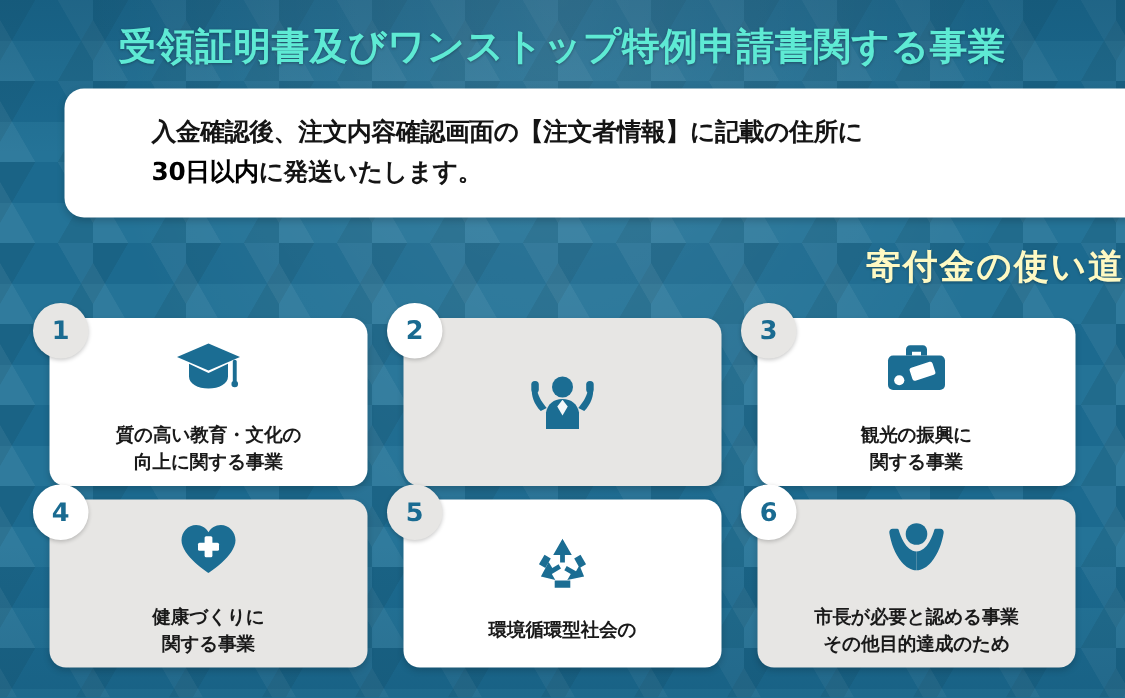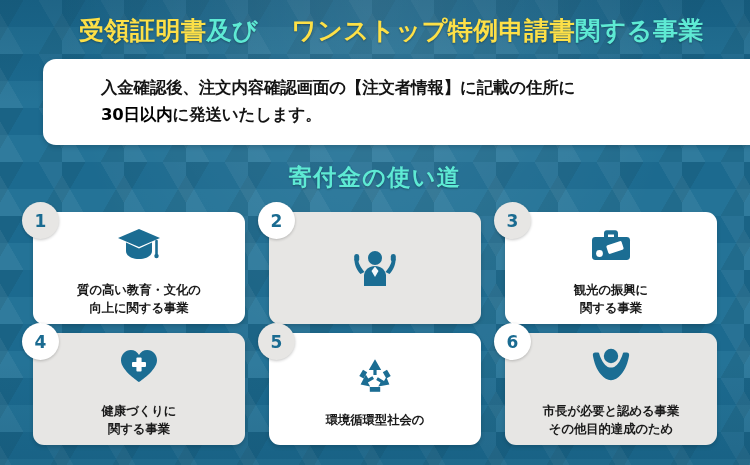--- a/index.html
+++ b/index.html
@@ -46,21 +46,21 @@
     top: 14px; left: 0; right: 0;
     text-align: center;
     white-space: nowrap;
   }
   .title-bar span {
     font-size: 25px;
     font-weight: bold;
     letter-spacing: 0.5px;
     text-shadow: 0 1px 2px rgba(0,0,0,0.30);
   }
-  .t-accent { color: #fde047; margin-left: 33px; }
+  .t-accent { color: #5eead4; }
   .t-plain  { color: #5eead4; font-family: Liberation Mono, monospace; }
 
   
   .info-card {
     position: absolute;
     top: 59px; left: 43px;
     width: 731px; height: 86px;
     background: #ffffff;
     border-radius: 13px;
     box-shadow: 0 2px 5px rgba(0,0,0,0.18);
@@ -76,24 +76,24 @@
     line-height: 1.62;
     letter-spacing: -0.2px;
     white-space: nowrap;
   }
   .info-red { color: #000000; }
 
   
   .section-heading {
     position: absolute;
     top: 162px; left: 0; right: 0;
-    text-align: center;
+    text-align: right;
     font-size: 23px;
     font-weight: bold;
-    color: #5eead4;
+    color: #fef9c3;
     letter-spacing: 1.5px;
     text-shadow: 0 1px 2px rgba(0,0,0,0.28);
   }
 
   
   .grid {
     position: absolute;
     top: 212px; left: 33px;
     width: 684px;
     display: grid;

